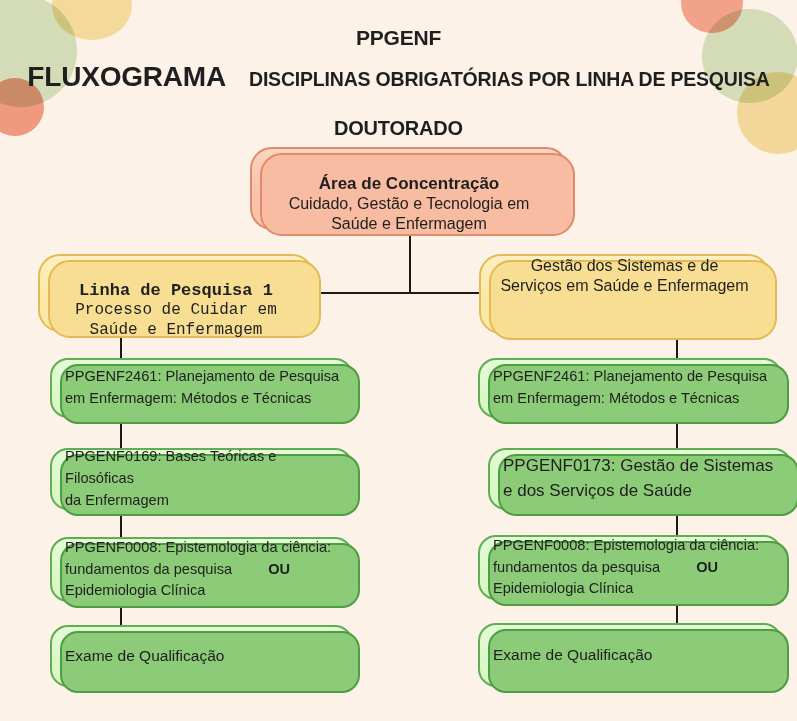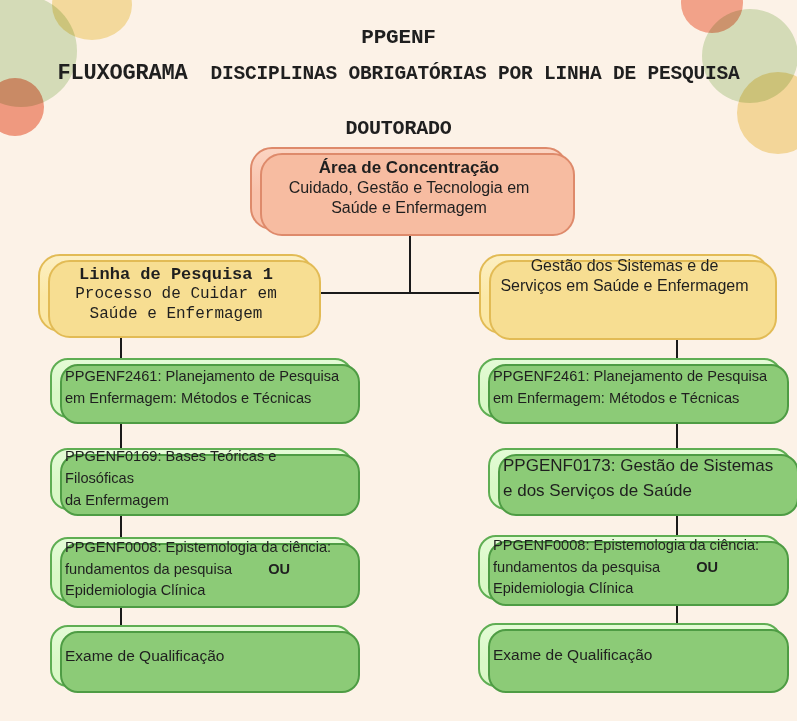--- a/index.html
+++ b/index.html
@@ -14,24 +14,24 @@
   
   .decor{position:absolute;border-radius:50%;mix-blend-mode:multiply;z-index:0;}
   .d-green-tl{left:-35px;top:-5px;width:112px;height:112px;background:#D7E7CA;}
   .d-yellow-tl{left:52px;top:-30px;width:80px;height:70px;background:#F6E5AC;}
   .d-salmon-l{left:-14px;top:78px;width:58px;height:58px;background:#F2A18C;}
   .d-salmon-tr{left:681px;top:-27px;width:62px;height:60px;background:#F5AB97;}
   .d-green-tr{left:702px;top:9px;width:96px;height:94px;background:#D7E7CA;}
   .d-yellow-tr{left:737px;top:72px;width:82px;height:82px;background:#F6E2A9;}
 
   
-  .hdr{position:absolute;left:0;width:100%;text-align:center;font-weight:bold;z-index:3;letter-spacing:-0.2px;font-family:Liberation Mono, monospace;}
+  .hdr{position:absolute;left:0;width:100%;text-align:center;font-weight:bold;z-index:3;letter-spacing:-0.2px;}
   .hdr-program{top:26px;font-size:21px;}
   .hdr-subtitle{top:61px;font-size:19.5px;}
-  .hdr-subtitle .lead{font-size:22px;margin-right:23px;}
+  .hdr-subtitle .lead{font-size:28px;margin-right:23px;}
   .hdr-level{top:117px;font-size:20px;}
 
   
   .conn{position:absolute;background:var(--connector,#1A1A1A);z-index:1;}
 
   
   .node{position:absolute;z-index:2;box-sizing:border-box;}
   .node::after{content:"";position:absolute;left:8px;top:4px;right:-9px;bottom:-8px;border-radius:inherit;z-index:-1;}
   .salmon{
     background:linear-gradient(180deg,#FBD4C2 0%,var(--salmon_fill,#F9C2AB) 55%);
@@ -42,21 +42,21 @@
     background:linear-gradient(180deg,#FCEFC2 0%,var(--yellow_fill,#FBE8A6) 55%);
     border:2.5px solid var(--yellow_border,#E2BB55);border-radius:22px;
   }
   .yellow::after{background:#F7DE92;border:2.5px solid var(--yellow_border,#E2BB55);}
   .green{
     background:linear-gradient(180deg,#E4FBD6 0%,var(--green_fill,#D9F8C6) 60%);
     border:2.5px solid var(--green_border,#5FAE53);border-radius:18px;
   }
   .green::after{background:var(--green_shadow,#8CCB77);border:2.5px solid #4E9C44;}
 
-  .node-title{font-weight:bold;font-size:17px;text-align:center;padding-top:8px;line-height:1.25;}
+  .node-title{font-weight:bold;font-size:17px;text-align:center;padding-top:24px;line-height:1.25;}
   .node-body{font-size:16px;text-align:center;line-height:1.22;}
 
   .course{display:flex;flex-direction:column;justify-content:center;
     padding:4px 10px 4px 13px;font-size:14.6px;line-height:1.5;margin-left:12px;}
   .course-big{font-size:17px;line-height:1.45;}
   .exam{font-size:15.5px;}
   .ou{font-weight:bold;margin-left:36px;}
 
   
   .area-box{left:250px;top:147px;width:318px;height:83px;}

